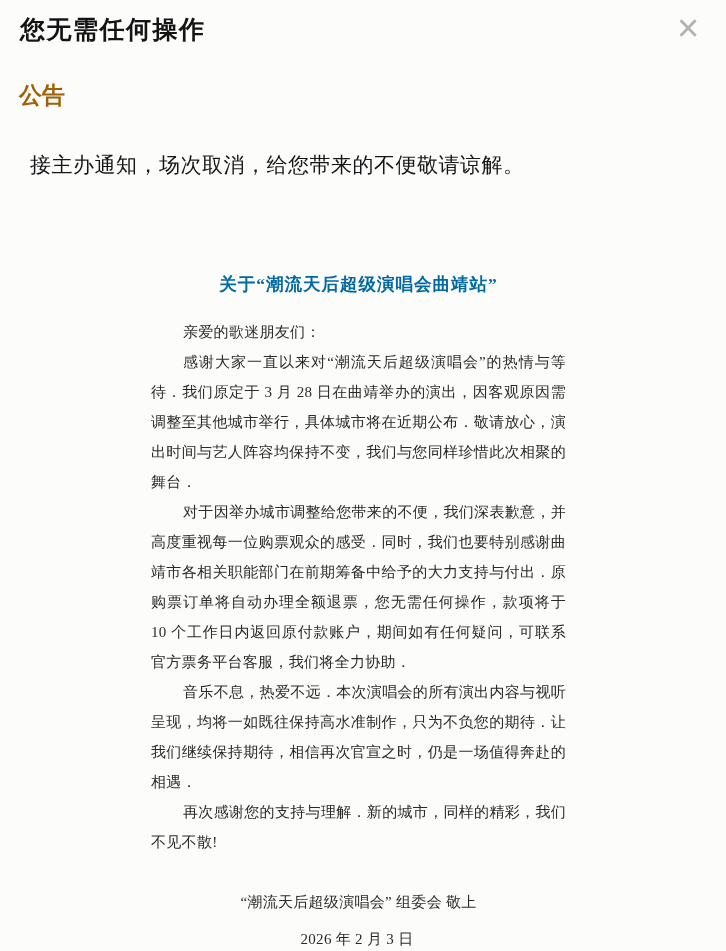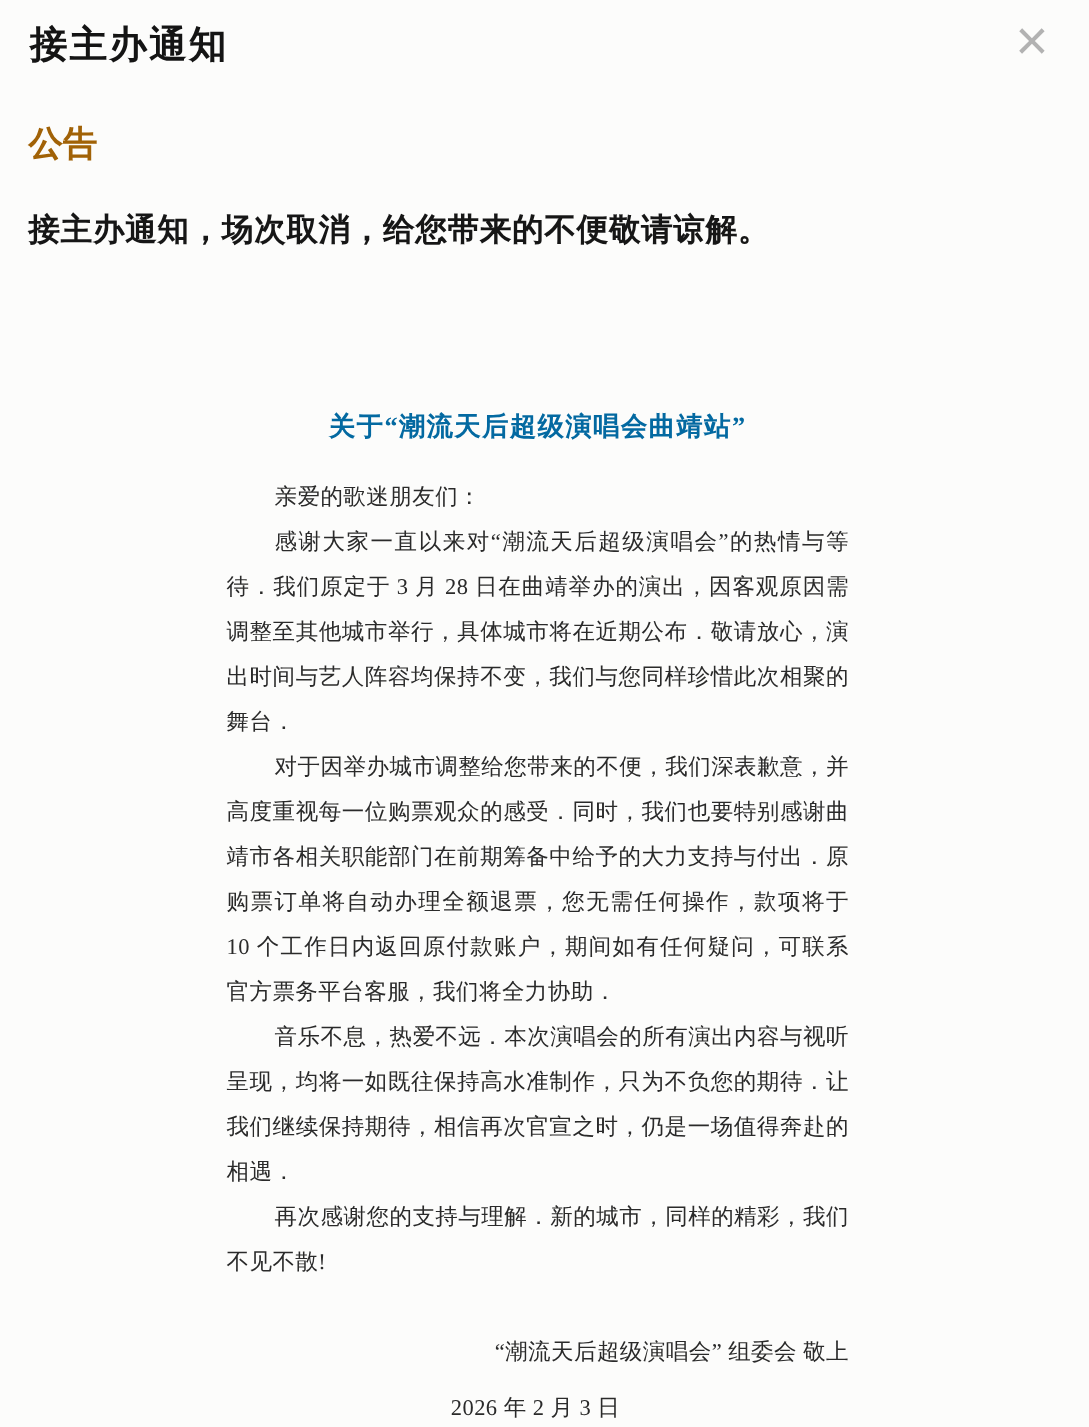--- a/index.html
+++ b/index.html
@@ -57,25 +57,25 @@
     font-weight: 700;
     color: #a16207;
     margin: 0;
   }
   .notice-message {
     position: absolute;
     left: 19px;
     top: 138px;
     width: 690px;
     font-size: 21px;
-    font-weight: 700;
+    font-weight: 400;
     line-height: 32px;
     letter-spacing: 0.5px;
     color: #161616;
-    margin: 0;
+    margin: 11px;
   }
 
   
   .doc {
     position: absolute;
     left: 151px;
     top: 264px;
     width: 415px;
     margin: 0;
     font-family: "Liberation Serif", "DejaVu Serif", serif;
@@ -95,37 +95,37 @@
     line-height: 30px;
     text-align: justify;
     letter-spacing: 0.3px;
   }
   .doc-body p {
     margin: 0;
     text-indent: 32px;
   }
   .doc-body p.signature {
     margin-top: 30px;
-    text-align: right;
+    text-align: center;
     text-indent: 0;
   }
   .doc-body p.doc-date {
     margin-top: 7px;
     text-align: center;
     text-indent: 0;
     padding-right: 3px;
     font-family: Liberation Serif, serif;
   }
 </style>
 </head>
 <body>
 
 <div>
 
-  <h1 class="modal-title">接主办通知</h1>
+  <h1 class="modal-title">您无需任何操作</h1>
 
   <button class="close-button" aria-label="close">
     <span class="x-glyph">×</span>
   </button>
 
   <h2 class="notice-heading">公告</h2>
 
   <p class="notice-message">接主办通知，场次取消，给您带来的不便敬请谅解。</p>
 
   <figure class="doc">

